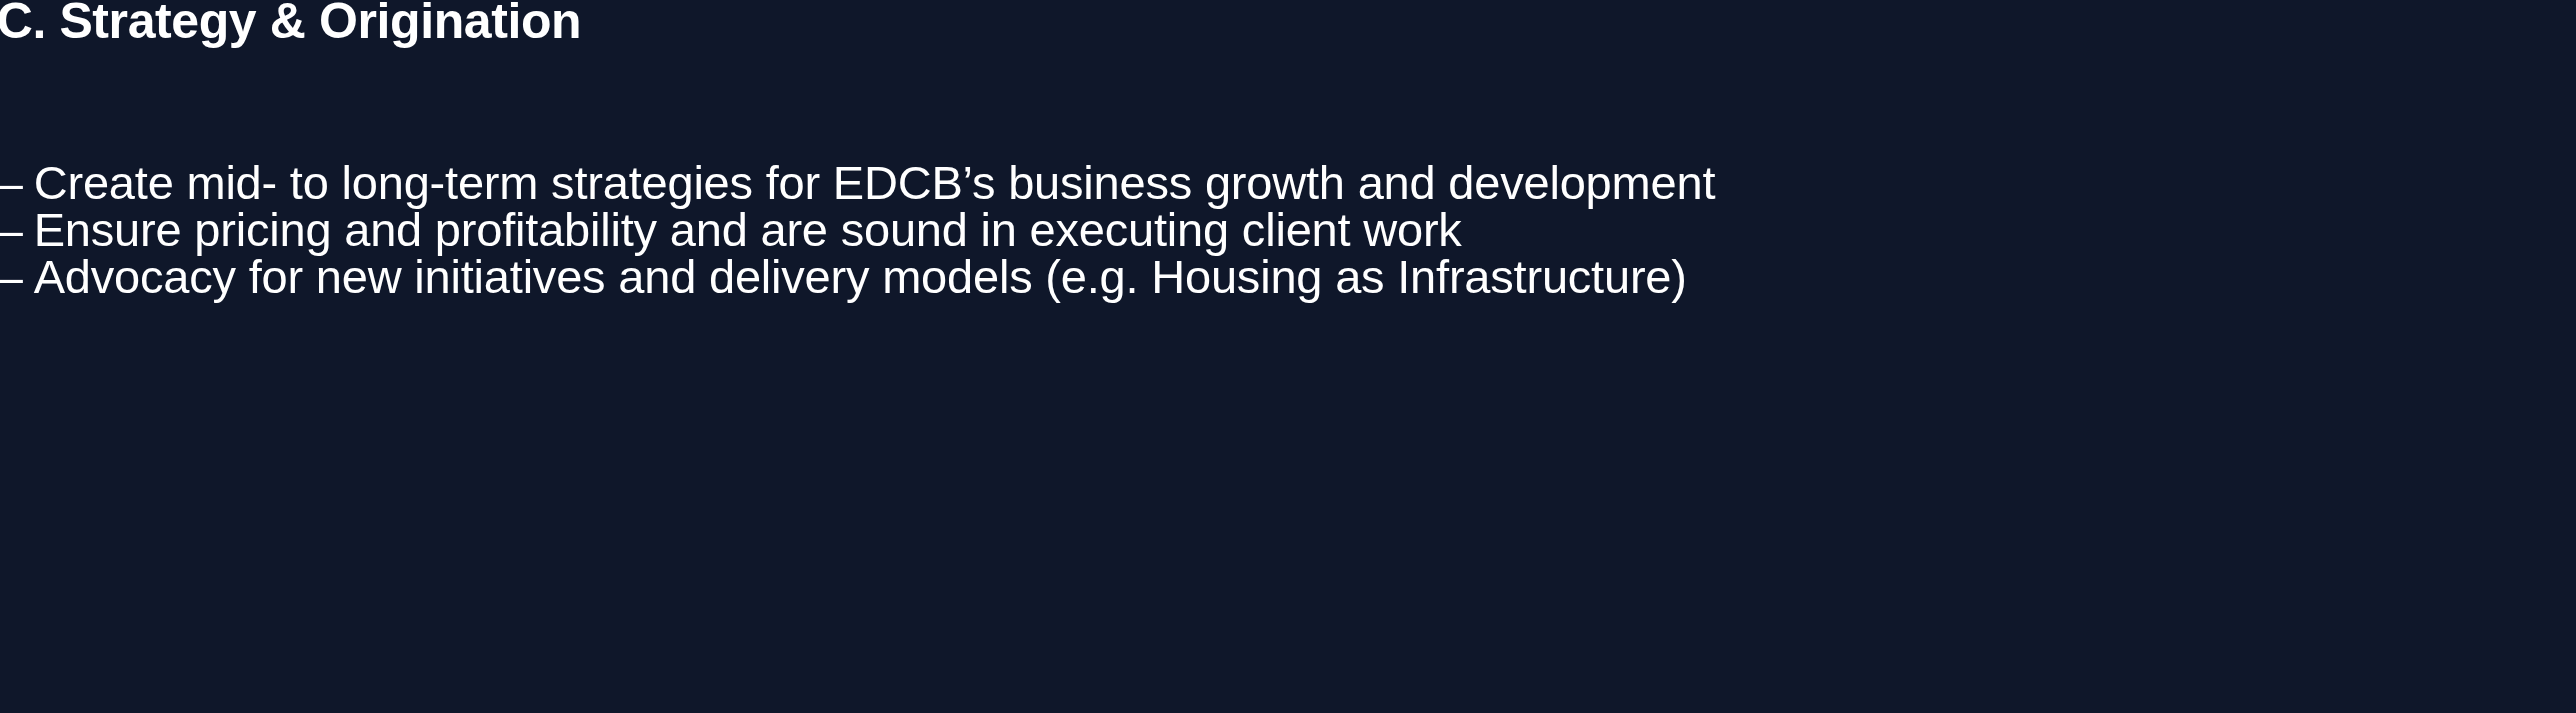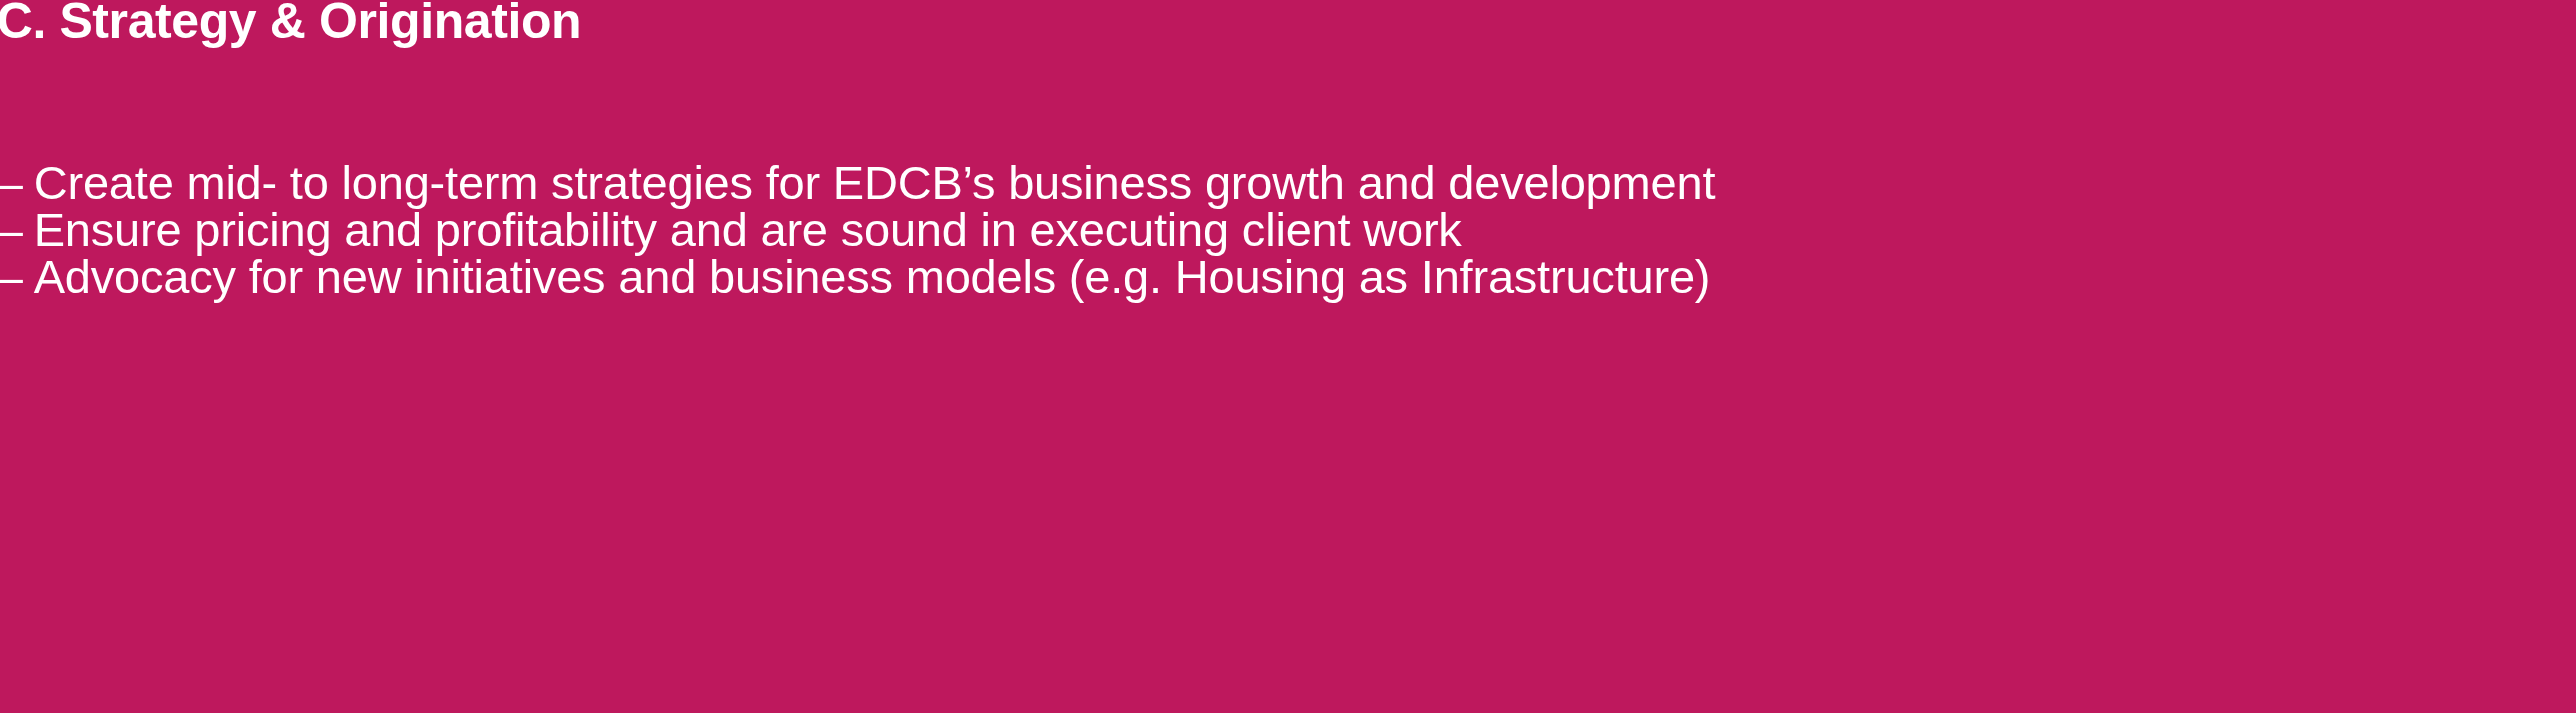--- a/index.html
+++ b/index.html
@@ -75,28 +75,28 @@
     font-weight: 300;
   }
 
   .bullet-text {
     text-indent: 0;
   }
 </style>
 </head>
 <body style="background: rgb(74, 112, 78);">
 
-<div id="slide" style="background: #be185d; padding-left: 27px;">
+<div id="slide" style="background: #0f172a; padding-left: 27px;">
 
   <h1 class="section-heading">C. Strategy &amp; Origination</h1>
 
   <ul class="bullet-list">
 
     <li class="bullet-item"><span class="bullet-marker">–</span><span class="bullet-text">Create mid- to long-term strategies for EDCB’s business growth and development</span></li>
 
     <li class="bullet-item"><span class="bullet-marker">–</span><span class="bullet-text">Ensure pricing and profitability and are sound in executing client work</span></li>
 
-    <li class="bullet-item"><span class="bullet-marker">–</span><span class="bullet-text">Advocacy for new initiatives and business models (e.g. Housing as Infrastructure)</span></li>
+    <li class="bullet-item"><span class="bullet-marker">–</span><span class="bullet-text">Advocacy for new initiatives and delivery models (e.g. Housing as Infrastructure)</span></li>
 
   </ul>
 
 </div>
 
 
 </body></html>

